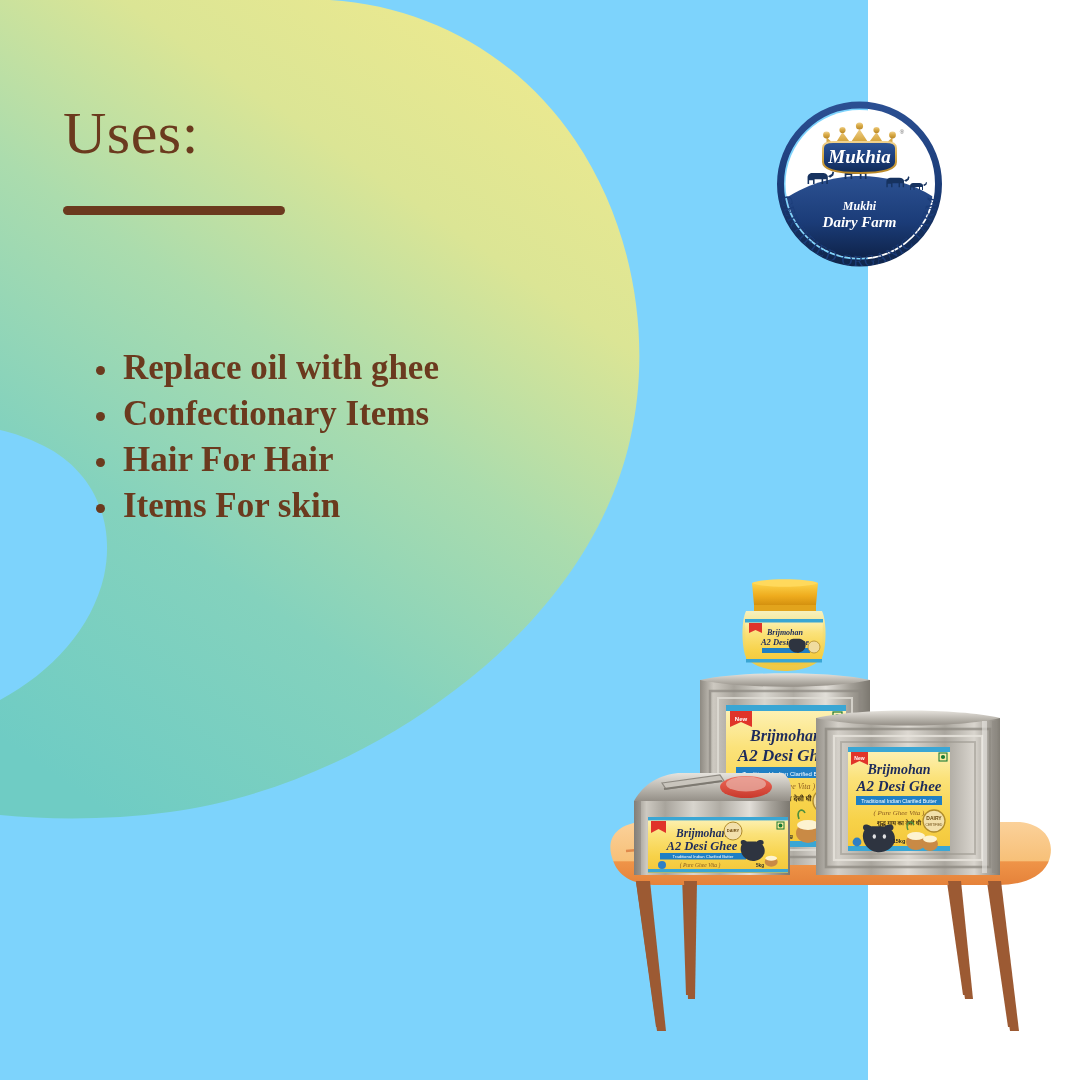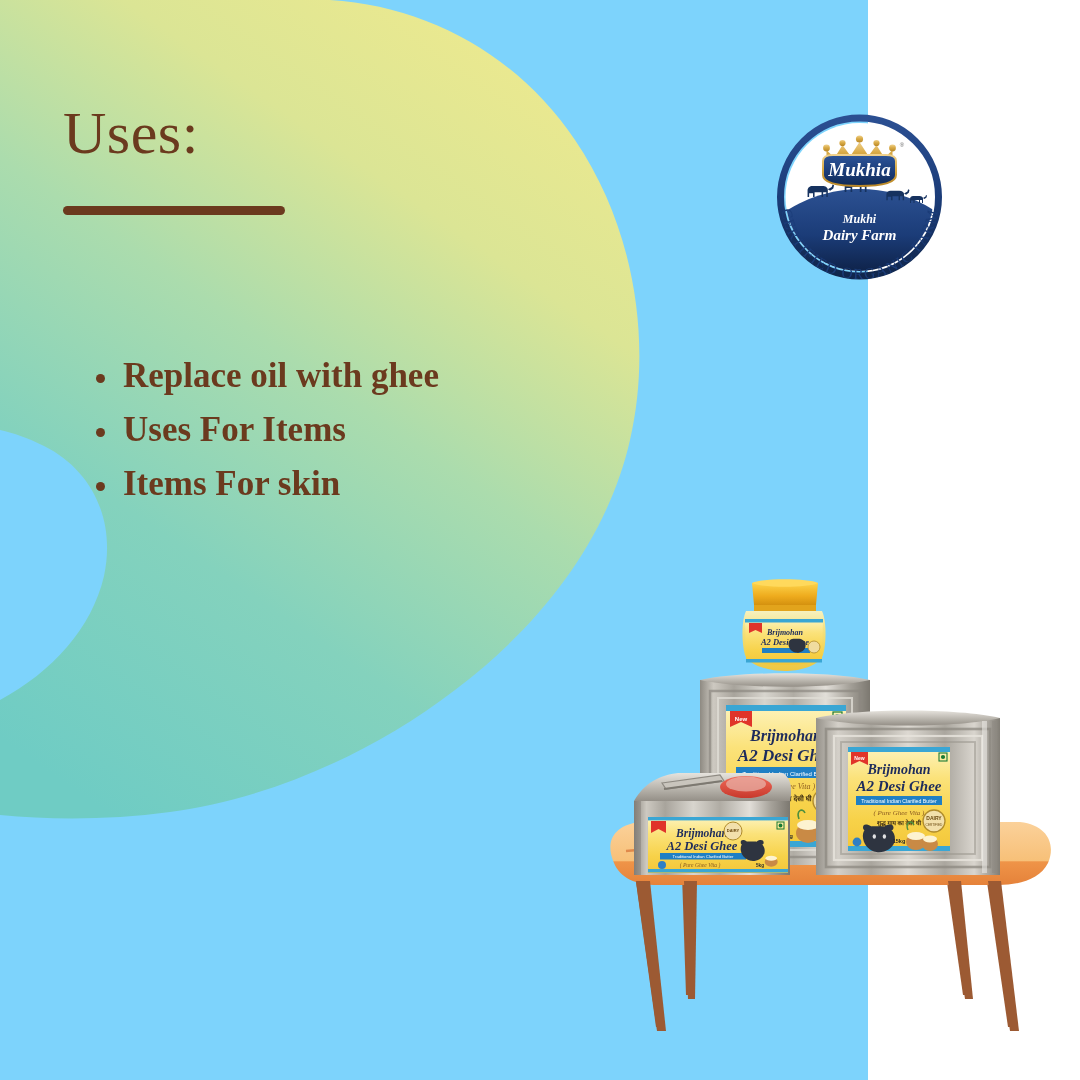--- a/index.html
+++ b/index.html
@@ -50,35 +50,34 @@
   }
   .uses-list li {
     position:relative;
     font-family:"Liberation Serif", serif;
     font-size:35px;
     font-weight:700;
     color:#6b3a1e;
     line-height:46px;
     padding-left:31px;
     white-space:nowrap;
-    margin-top:8px;
   }
   .uses-list li::before {
     content:"";
     position:absolute;
     left:4px; top:21px;
     width:9px; height:9px;
     border-radius:50%;
     background:#6b3a1e;
   }
 
   
   .logo {
     position:absolute;
-    left:757px; top:101px;
+    left:757px; top:88px;
     width:205px; height:192px;
   }
   .logo svg { display:block; width:100%; height:100%; }
 
   
   .product-scene {
     position:absolute;
     left:600px; top:575px;
     width:460px; height:490px;
   }
@@ -114,21 +113,22 @@
                Z" fill="url(#blobGrad)"></path>
     </svg>
   </div>
 
   <div class="headline">Uses:</div>
 
   <div class="rule"></div>
 
   <ul class="uses-list">
     <li>Replace oil with ghee</li>
-    <li>Uses For Items</li>
+    <li>Confectionary Items</li>
+    <li>Hair For Hair</li>
     <li>Items For skin</li>
   </ul>
 
   <div class="logo">
     <svg viewBox="0 0 205 192" xmlns="http://www.w3.org/2000/svg">
       <defs>
         <linearGradient id="ringGrad" x1="0" y1="0" x2="0" y2="1">
           <stop offset="0%" stop-color="#2b4f92"></stop>
           <stop offset="50%" stop-color="#1b3c78"></stop>
           <stop offset="100%" stop-color="#10264c"></stop>

